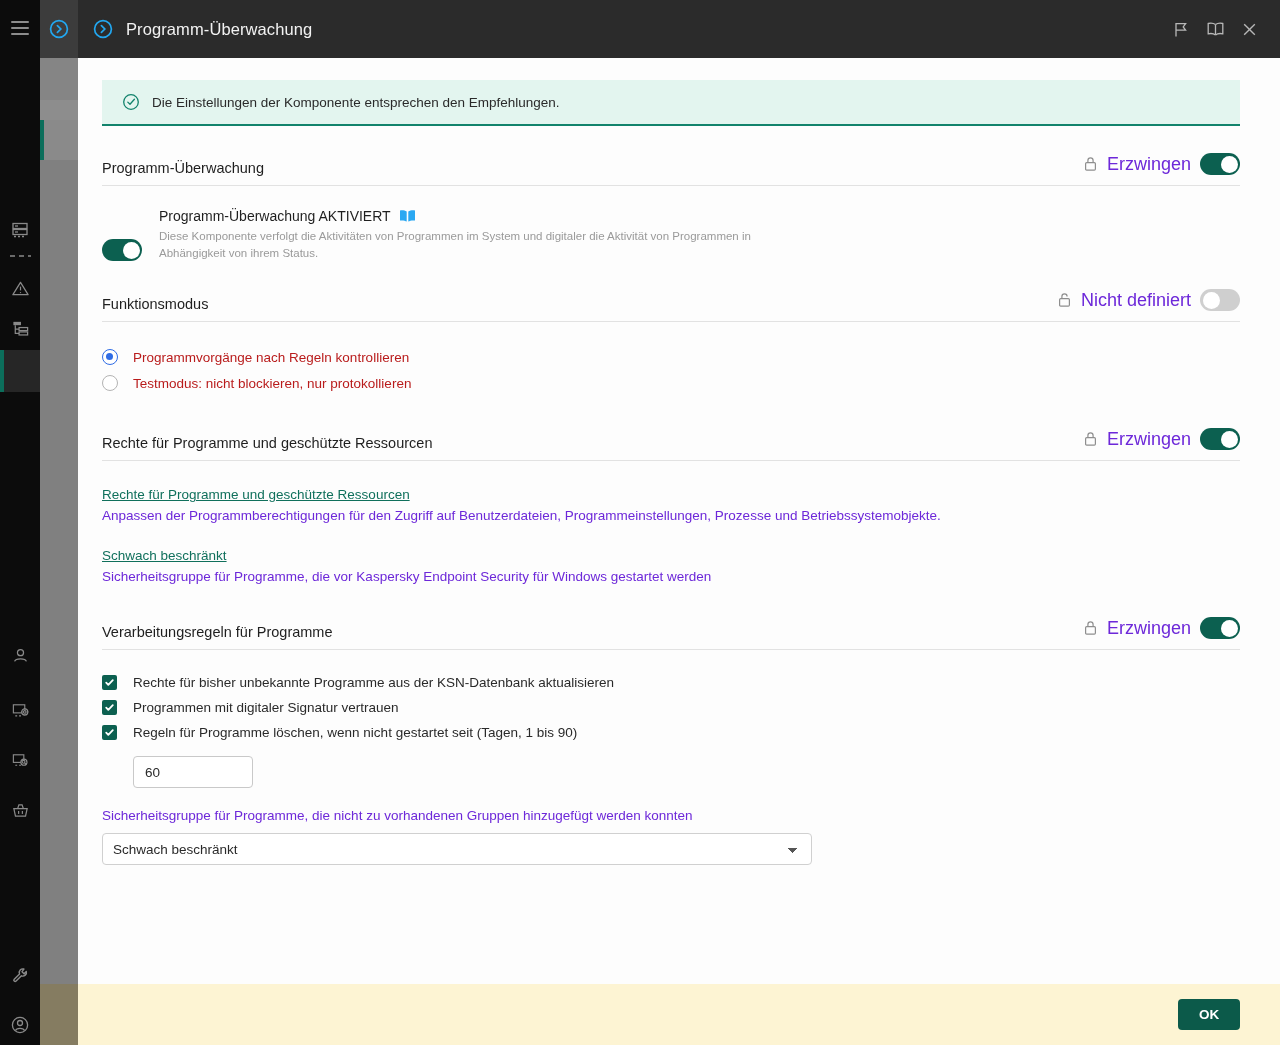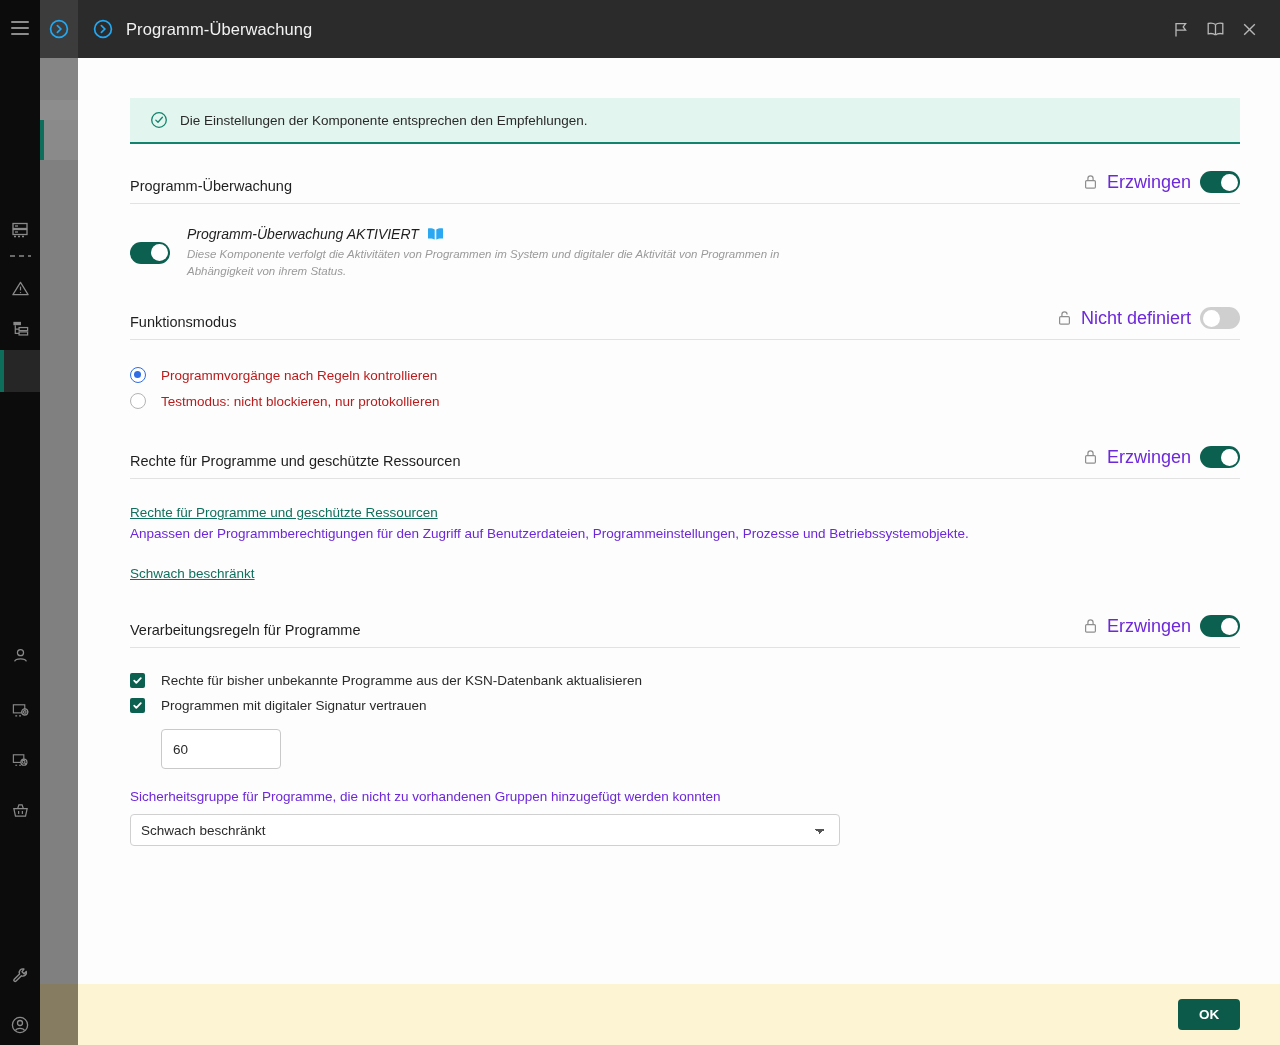--- a/index.html
+++ b/index.html
@@ -87,22 +87,21 @@
     white-space: nowrap;
   }
   .dlg-hdr-spacer { flex: 1 1 auto; }
   .hdr-btn {
     width: 34px; height: 34px; display: flex; align-items: center; justify-content: center;
     color: #b8b8b8; cursor: pointer;
   }
 
   .dlg-body {
     flex: 1 1 auto; overflow: hidden; position: relative;
-    padding: 0 40px 0 52px;
-    margin-top: 18px;
+    padding: 0 40px 0 24px;
   }
 
   
   .banner {
     margin-top: 22px; background: #e3f5ef; border-bottom: 2px solid #12836c;
     height: 46px; display: flex; align-items: center; padding: 0 0 0 20px;
   }
   .banner-ico { flex: 0 0 auto; width: 18px; height: 18px; color: #12836c; display: flex; }
   .banner-txt { margin-left: 12px; font-size: 13.5px; color: #2a2a2a; }
 
@@ -126,21 +125,21 @@
     background: #ffffff;
   }
   .tgl.on { background: #0c6050; }
   .tgl.on .knob { right: 2.5px; }
   .tgl.off { background: #cfcfcf; }
   .tgl.off .knob { left: 2.5px; }
   .tgl.big { width: 40px; height: 22px; border-radius: 11px; }
   .tgl.big .knob { width: 17px; height: 17px; top: 2.5px; }
 
   
-  .enable-row { display: flex; align-items: center; margin-top: 22px; font-style: italic; }
+  .enable-row { display: flex; align-items: flex-end; margin-top: 22px; }
   .enable-txtcol { margin-left: 17px; }
   .enable-label {
     font-size: 14px; color: #1f1f1f; display: flex; align-items: center; gap: 8px;
   }
   .book-ico { width: 17px; height: 14px; color: #2aa8f2; display: flex; }
   .enable-desc {
     font-size: 11.5px; color: #9a9a9a; line-height: 1.45; margin-top: 4px; max-width: 600px;
   }
 
   
@@ -166,21 +165,21 @@
   
   .cb-row { display: flex; align-items: center; height: 25px; cursor: pointer; }
   .cb {
     width: 15px; height: 15px; border-radius: 2px; background: #0c6050;
     flex: 0 0 auto; display: flex; align-items: center; justify-content: center;
   }
   .cb svg { display: block; }
   .cb-lbl { margin-left: 16px; font-size: 13.5px; color: #2a2a2a; }
 
   .numbox {
-    width: 120px; height: 40px; border: 1px solid #c9c9c9; border-radius: 4px;
+    width: 120px; height: 32px; border: 1px solid #c9c9c9; border-radius: 4px;
     background: #fff; font-size: 13.5px; color: #2a2a2a; padding: 0 11px;
     font-family: "Liberation Sans", sans-serif;
   }
   .selbox {
     width: 710px; height: 32px; border: 1px solid #d0d0d0; border-radius: 4px;
     background: #fff; font-size: 13.5px; color: #2a2a2a; padding: 0 10px;
     font-family: "Liberation Sans", sans-serif;
     appearance: none; -webkit-appearance: none;
     background-image: linear-gradient(45deg, transparent 50%, #555 50%), linear-gradient(135deg, #555 50%, transparent 50%);
     background-position: calc(100% - 19px) 14px, calc(100% - 14px) 14px;
@@ -436,20 +435,21 @@
         </span>
       </div>
 
       <div style="margin-top:24px">
         <a class="link">Rechte für Programme und geschützte Ressourcen</a>
         <div class="sub">Anpassen der Programmberechtigungen für den Zugriff auf Benutzerdateien, Programmeinstellungen, Prozesse und Betriebssystemobjekte.</div>
       </div>
 
       <div style="margin-top:23px">
         <a class="link">Schwach beschränkt</a>
+        <div class="sub">Sicherheitsgruppe für Programme, die vor Kaspersky Endpoint Security für Windows gestartet werden</div>
       </div>
 
       <div class="sec" style="margin-top:33px">
         <span class="sec-title">Verarbeitungsregeln für Programme</span>
         <span class="sec-right">
           <span class="lock">
             <svg width="15" height="16" viewBox="0 0 15 16" fill="none" stroke="currentColor" stroke-width="1.2">
               <rect x="2.6" y="6.6" width="9.8" height="7.6" rx="1.1"></rect>
               <path d="M4.9 6.6 V4.5 a2.6 2.6 0 0 1 5.2 0 V6.6"></path>
             </svg>
@@ -471,20 +471,28 @@
           <span class="cb-lbl">Rechte für bisher unbekannte Programme aus der KSN-Datenbank aktualisieren</span>
         </div>
         <div class="cb-row">
           <span class="cb">
             <svg width="11" height="11" viewBox="0 0 11 11" fill="none" stroke="#ffffff" stroke-width="1.8">
               <path d="M2.2 5.7 L4.3 7.9 L8.8 3.2" stroke-linecap="round" stroke-linejoin="round"></path>
             </svg>
           </span>
           <span class="cb-lbl">Programmen mit digitaler Signatur vertrauen</span>
         </div>
+        <div class="cb-row">
+          <span class="cb">
+            <svg width="11" height="11" viewBox="0 0 11 11" fill="none" stroke="#ffffff" stroke-width="1.8">
+              <path d="M2.2 5.7 L4.3 7.9 L8.8 3.2" stroke-linecap="round" stroke-linejoin="round"></path>
+            </svg>
+          </span>
+          <span class="cb-lbl">Regeln für Programme löschen, wenn nicht gestartet seit (Tagen, 1 bis 90)</span>
+        </div>
       </div>
 
       <div style="margin-top:11px; margin-left:31px">
         <input class="numbox" type="text" value="60" style="">
       </div>
 
       <div class="sub" style="margin-top:20px">Sicherheitsgruppe für Programme, die nicht zu vorhandenen Gruppen hinzugefügt werden konnten</div>
 
       <div style="margin-top:10px">
         <select class="selbox">

